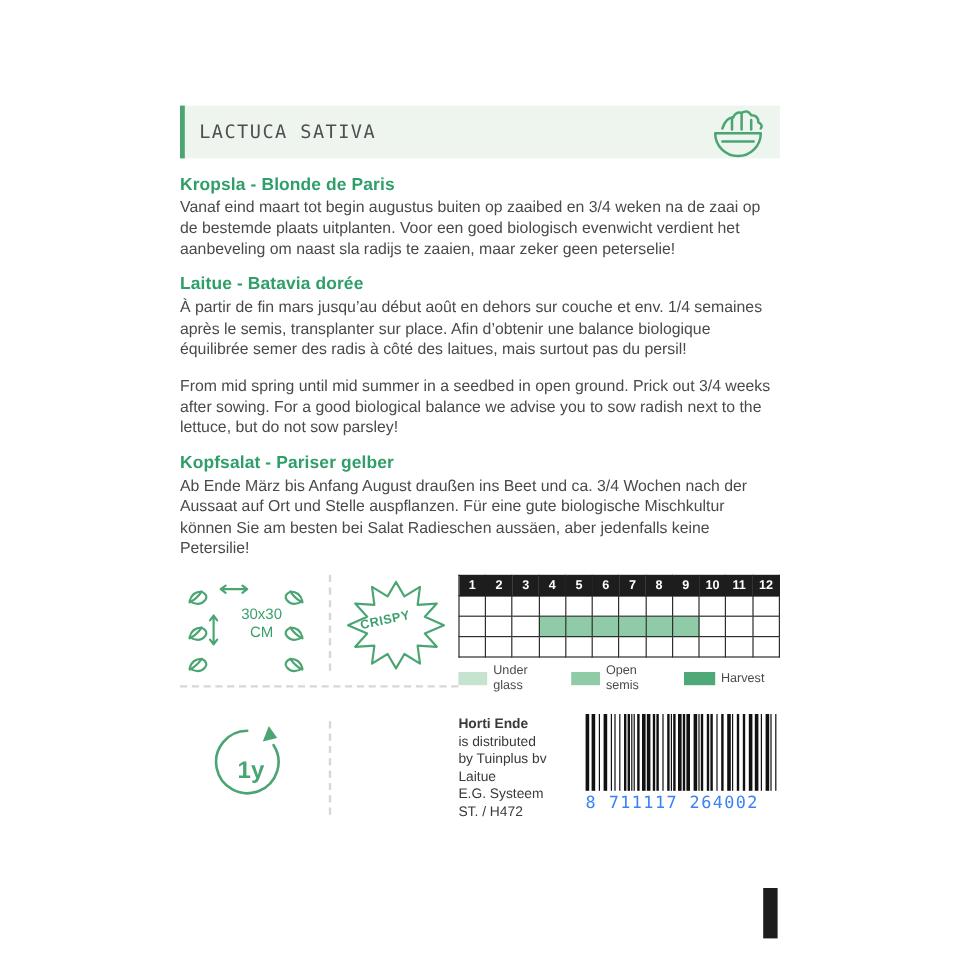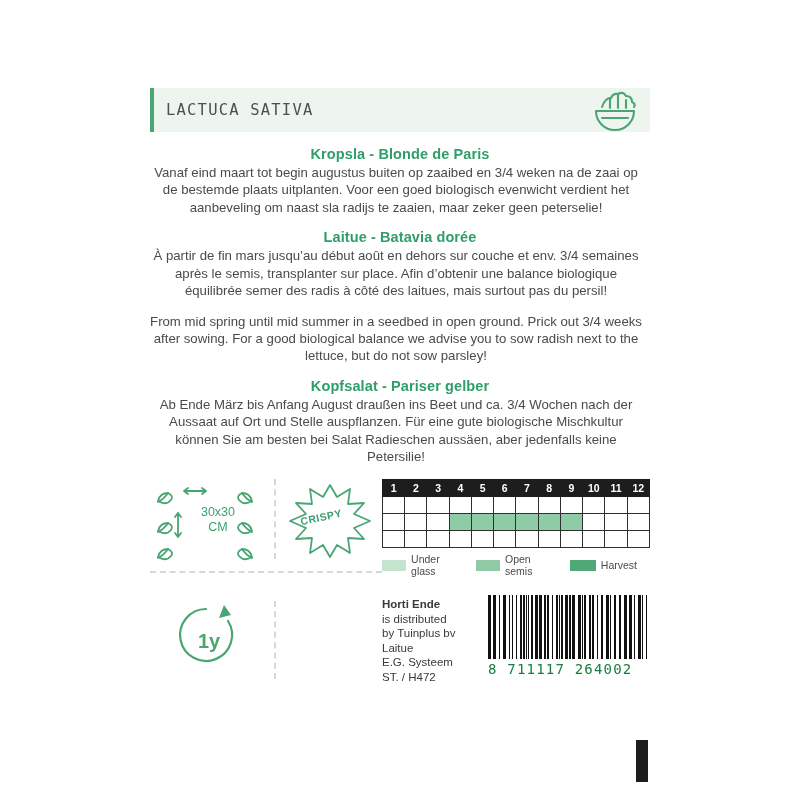--- a/index.html
+++ b/index.html
@@ -39,21 +39,21 @@
     padding-left: 16px;
     font-weight: 400;
   }
   .header-icon {
     position: absolute;
     right: 10px; top: 2px;
     width: 60px; height: 42px;
   }
   
   .blocks { padding-top: 14px; }
-  .lang-block { margin-bottom: 13px; text-align: center; }
+  .lang-block { margin-bottom: 13px; }
   .lang-title {
     color: #2f9e68;
     font-weight: bold;
     font-size: 14.5px;
     margin: 0 0 2px 0;
     letter-spacing: .1px;
   }
   .lang-body {
     font-size: 13.2px;
     line-height: 1.32;
@@ -162,21 +162,21 @@
     left: 338px; top: 0;
     width: 162px;
   }
   .bars { height: 64px; display: flex; align-items: stretch; }
   .bars i { display: block; height: 100%; }
   .barnum {
     font-family: "DejaVu Sans Mono", monospace;
     font-size: 14px;
     letter-spacing: 1.2px;
     margin-top: 2px;
-    color: #15803d;
+    color: #3b82f6;
   }
   .corner-mark {
     position: absolute;
     right: 152px; bottom: 18px;
     width: 12px; height: 42px;
     background: #1d1d1d;
   }
 </style>
 </head>
 <body>
@@ -200,21 +200,21 @@
 
   <div class="blocks">
 
     <div class="lang-block">
       <p class="lang-title">Kropsla - Blonde de Paris</p>
       <p class="lang-body">Vanaf eind maart tot begin augustus buiten op zaaibed en 3/4 weken na de zaai op de bestemde plaats uitplanten. Voor een goed biologisch evenwicht verdient het aanbeveling om naast sla radijs te zaaien, maar zeker geen peterselie!</p>
     </div>
 
     <div class="lang-block">
       <p class="lang-title">Laitue - Batavia dorée</p>
-      <p class="lang-body">À partir de fin mars jusqu’au début août en dehors sur couche et env. 3/4 semaines après le semis, transplanter sur place. Afin d’obtenir une balance biologique équilibrée semer des radis à côté des laitues, mais surtout pas du persil!</p>
+      <p class="lang-body">À partir de fin mars jusqu’au début août en dehors sur couche et env. 1/4 semaines après le semis, transplanter sur place. Afin d’obtenir une balance biologique équilibrée semer des radis à côté des laitues, mais surtout pas du persil!</p>
     </div>
 
     <div class="lang-block">
       <p class="lang-body">From mid spring until mid summer in a seedbed in open ground. Prick out 3/4 weeks after sowing. For a good biological balance we advise you to sow radish next to the lettuce, but do not sow parsley!</p>
     </div>
 
     <div class="lang-block">
       <p class="lang-title">Kopfsalat - Pariser gelber</p>
       <p class="lang-body">Ab Ende März bis Anfang August draußen ins Beet und ca. 3/4 Wochen nach der Aussaat auf Ort und Stelle auspflanzen. Für eine gute biologische Mischkultur können Sie am besten bei Salat Radieschen aussäen, aber jedenfalls keine Petersilie!</p>
     </div>

